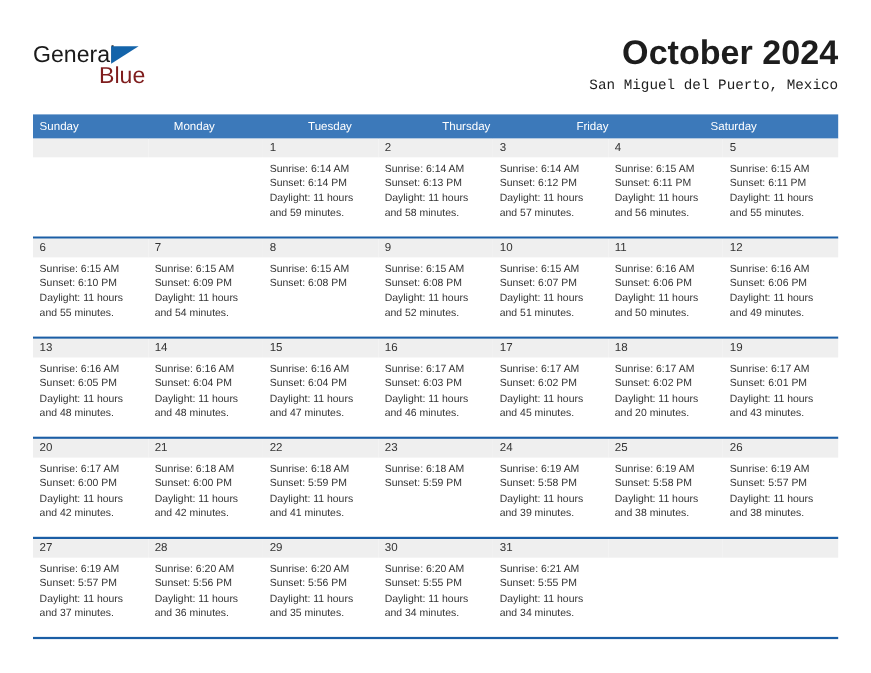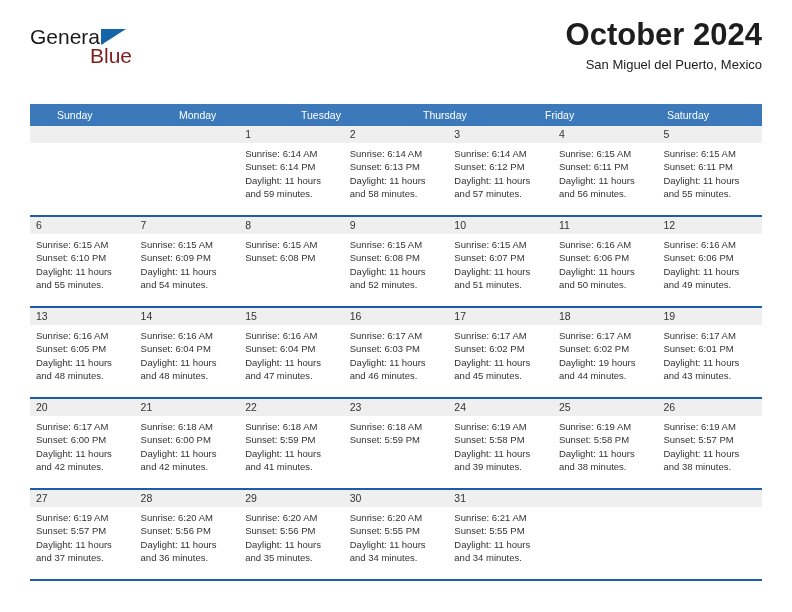--- a/index.html
+++ b/index.html
@@ -20,21 +20,21 @@
     position: relative;
     width: 792px;
     height: 612px;
     box-sizing: border-box;
   }
 
   
   .top-bar {
     position: absolute;
     left: 30px;
-    top: 20px;
+    top: 33px;
     right: 30px;
     height: 62px;
   }
 
   .logo {
     position: absolute;
     left: 0;
     top: 6px;
     width: 180px;
     height: 52px;
@@ -80,20 +80,21 @@
     font-weight: bold;
     margin: 0;
     white-space: nowrap;
   }
   .cal-subtitle {
     font-size: 13px;
     color: #1d1d1d;
     line-height: 18px;
     margin: 6px 0 5px 0;
     white-space: nowrap;
+    font-family: Liberation Mono, monospace;
   }
 
   
   .calendar {
     position: absolute;
     left: 30px;
     top: 104px;
     width: 732px;
   }
 
@@ -104,21 +105,20 @@
   }
   .weekday-cell {
     flex: 1 1 0;
     color: #ffffff;
     font-size: 10.5px;
     line-height: 22px;
     padding-left: 6px;
     box-sizing: border-box;
     white-space: nowrap;
     overflow: hidden;
-    margin-left: 21px;
   }
 
   .week-row {
     position: relative;
     border-top: 2px solid #1b5ea5;
   }
   .week-row:first-of-type {
     border-top: none;
   }
 
@@ -345,21 +345,21 @@
                 <div>Sunrise: 6:17 AM</div>
                 <div>Sunset: 6:02 PM</div>
                 <div class="daylight">Daylight: 11 hours and 45 minutes.</div>
               </div>
             </div>
             <div class="day-cell">
               <div class="date-band">18</div>
               <div class="cell-body">
                 <div>Sunrise: 6:17 AM</div>
                 <div>Sunset: 6:02 PM</div>
-                <div class="daylight">Daylight: 19 hours and 44 minutes.</div>
+                <div class="daylight">Daylight: 11 hours and 20 minutes.</div>
               </div>
             </div>
             <div class="day-cell">
               <div class="date-band">19</div>
               <div class="cell-body">
                 <div>Sunrise: 6:17 AM</div>
                 <div>Sunset: 6:01 PM</div>
                 <div class="daylight">Daylight: 11 hours and 43 minutes.</div>
               </div>
             </div>

